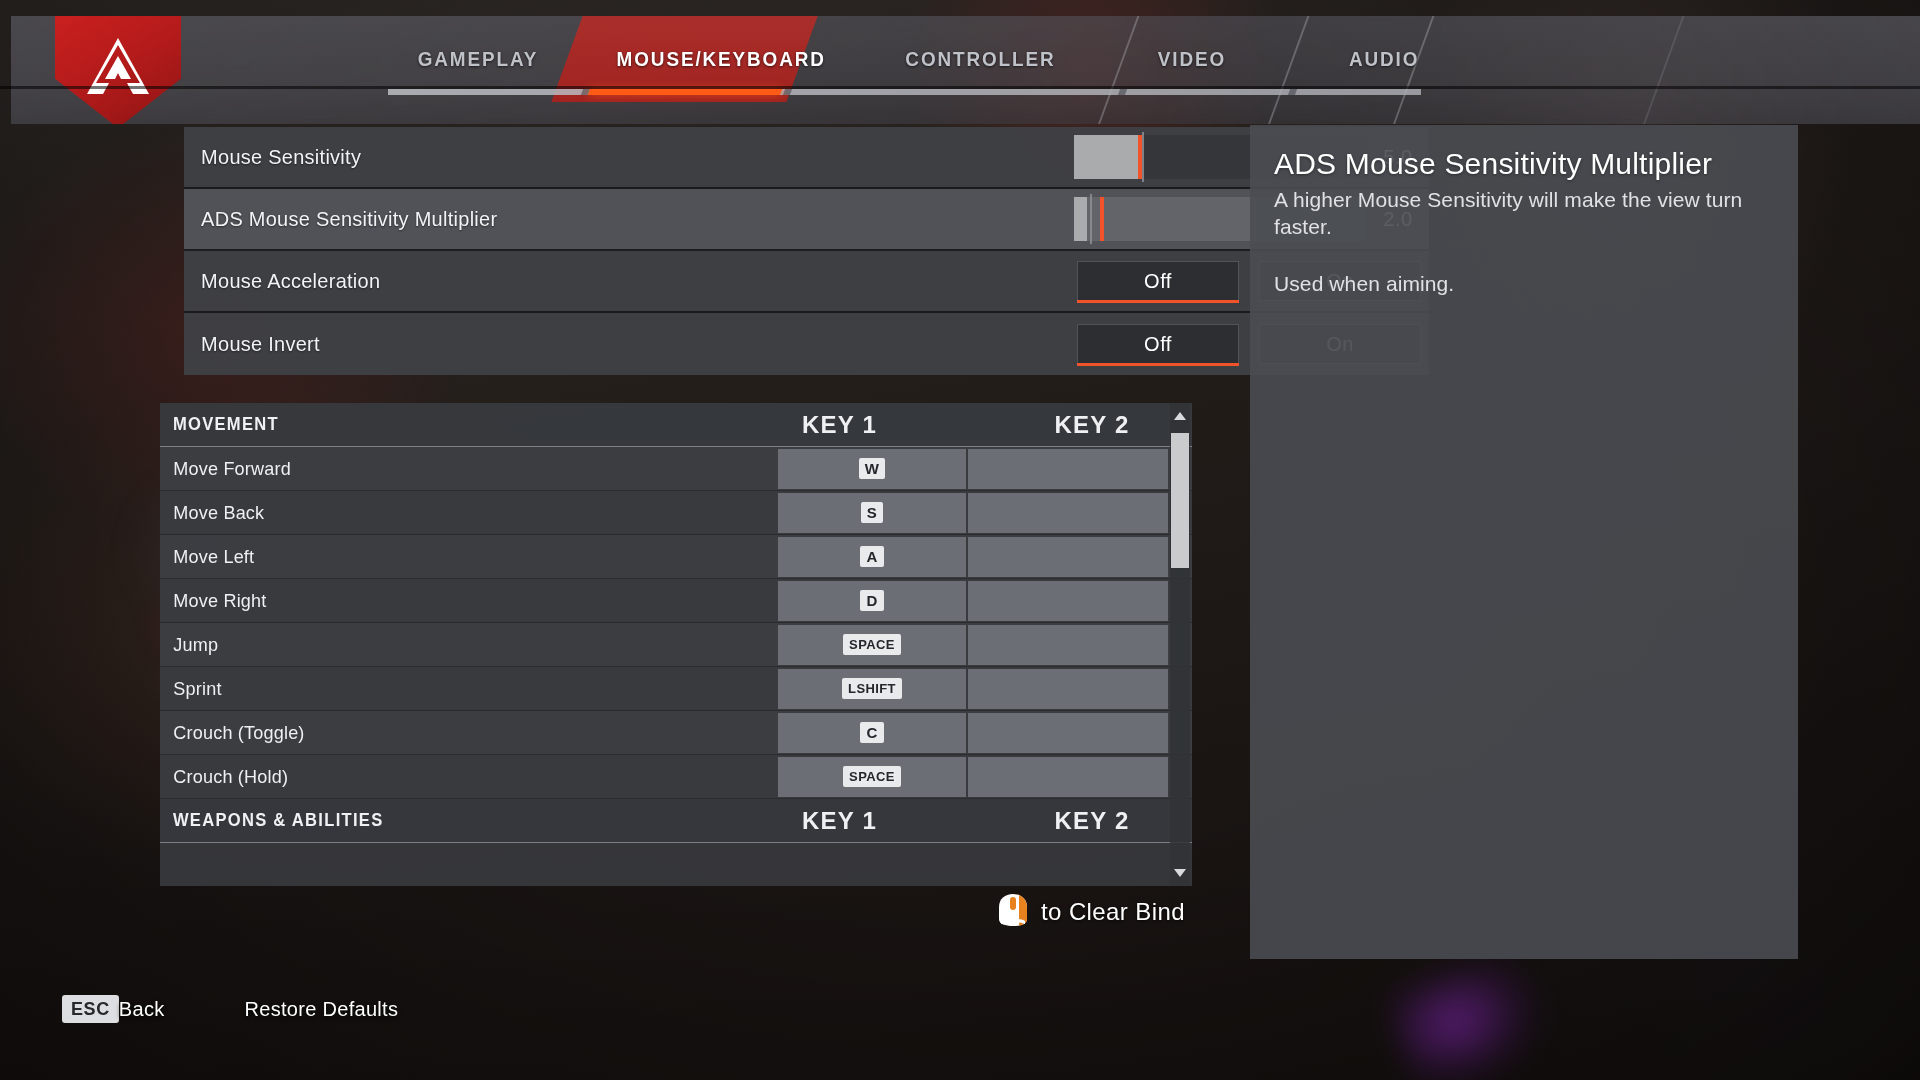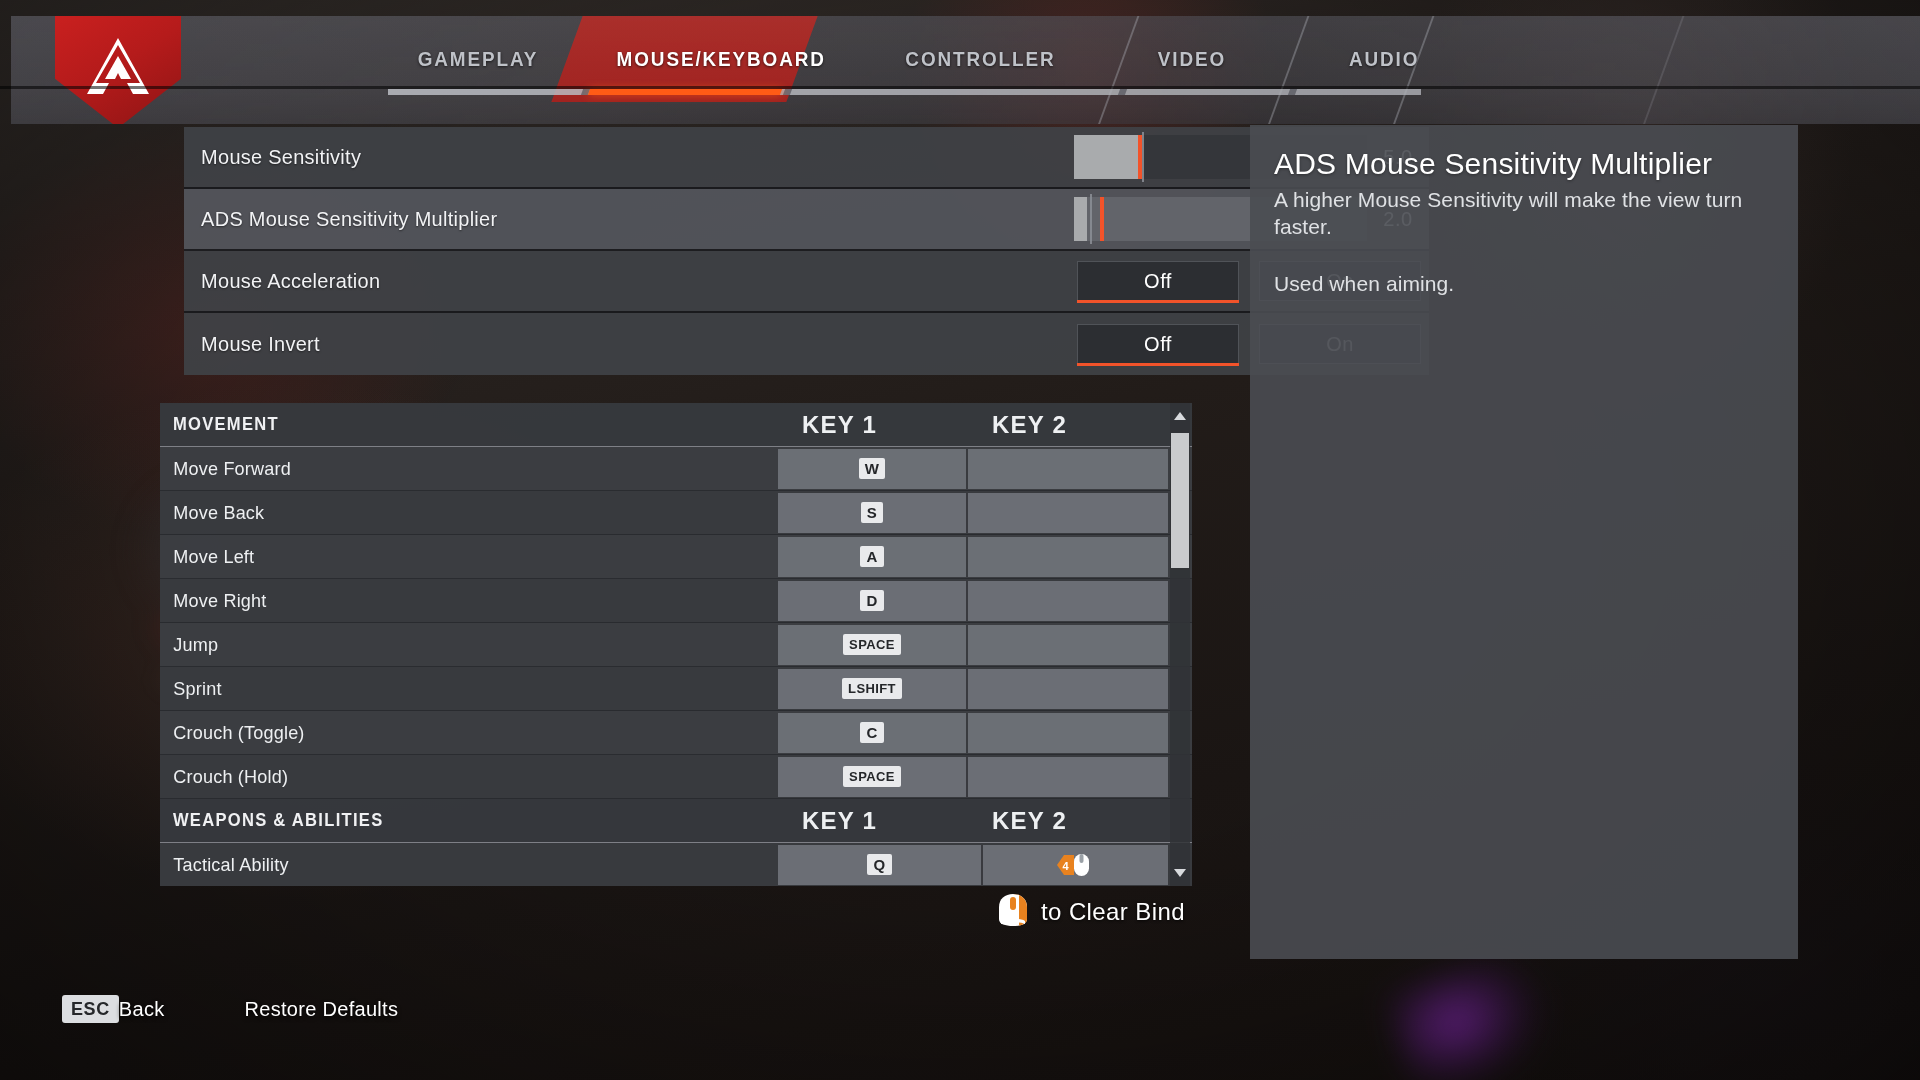--- a/index.html
+++ b/index.html
@@ -258,21 +258,21 @@
     transform: scaleX(0.92);
     transform-origin: left;
   }
   .col-k1, .col-k2 {
     color: #eef0f2;
     font-size: 24px;
     letter-spacing: 1.2px;
     font-weight: 600;
   }
   .col-k1 { width: 190px; }
-  .col-k2 { width: 200px; }
+  .col-k2 { width: 200px; text-align: center; }
 
   .bind-row {
     position: relative;
     height: 44px;
     display: flex;
     align-items: center;
     background: rgba(57,59,63,0.9);
     border-bottom: 1px solid rgba(30,31,34,0.55);
   }
   .bind-row:nth-child(even) { background: rgba(60,62,66,0.9); }
@@ -551,36 +551,20 @@
       </div>
     <div class="bind-cell k2"></div>
   </div>
 
   <div class="section-head">
     <div class="section-title">WEAPONS &amp; ABILITIES</div>
     <div class="col-k1">KEY 1</div>
     <div class="col-k2">KEY 2</div>
   </div>
 
-  <div class="bind-row">
-    <div class="bind-label">Tactical Ability</div>
-    <div class="bind-cell k1" style="width:205px;">
-        <span class="keycap">Q</span>
-      </div>
-    <div class="bind-cell k2" style="width:185px;">
-      <span class="mouse-bind">
-        <svg width="42" height="26" viewBox="0 0 42 26" aria-hidden="true">
-          <path d="M2 13 L9 3 L19 3 L19 23 L9 23 Z" fill="#e8821f"></path>
-          <text x="10.5" y="17.5" font-family="Liberation Sans, sans-serif" font-size="11" font-weight="700" fill="#ffffff" text-anchor="middle">4</text>
-          <rect x="19" y="2" width="15" height="22" rx="7.5" fill="#ffffff"></rect>
-          <rect x="24.5" y="2" width="4" height="9" rx="2" fill="#9aa0a6"></rect>
-        </svg>
-      </span>
-    </div>
-  </div>
 
   <div id="scroll-track"></div>
   <div id="scroll-thumb"></div>
   <div class="scroll-arrow" id="scroll-up">
     <svg width="14" height="10" viewBox="0 0 14 10" aria-hidden="true">
         <path d="M7 1 L13 9 L1 9 Z" fill="#d8dadd"></path>
       </svg>
   </div>
   <div class="scroll-arrow" id="scroll-down">
     <svg width="14" height="10" viewBox="0 0 14 10" aria-hidden="true">

